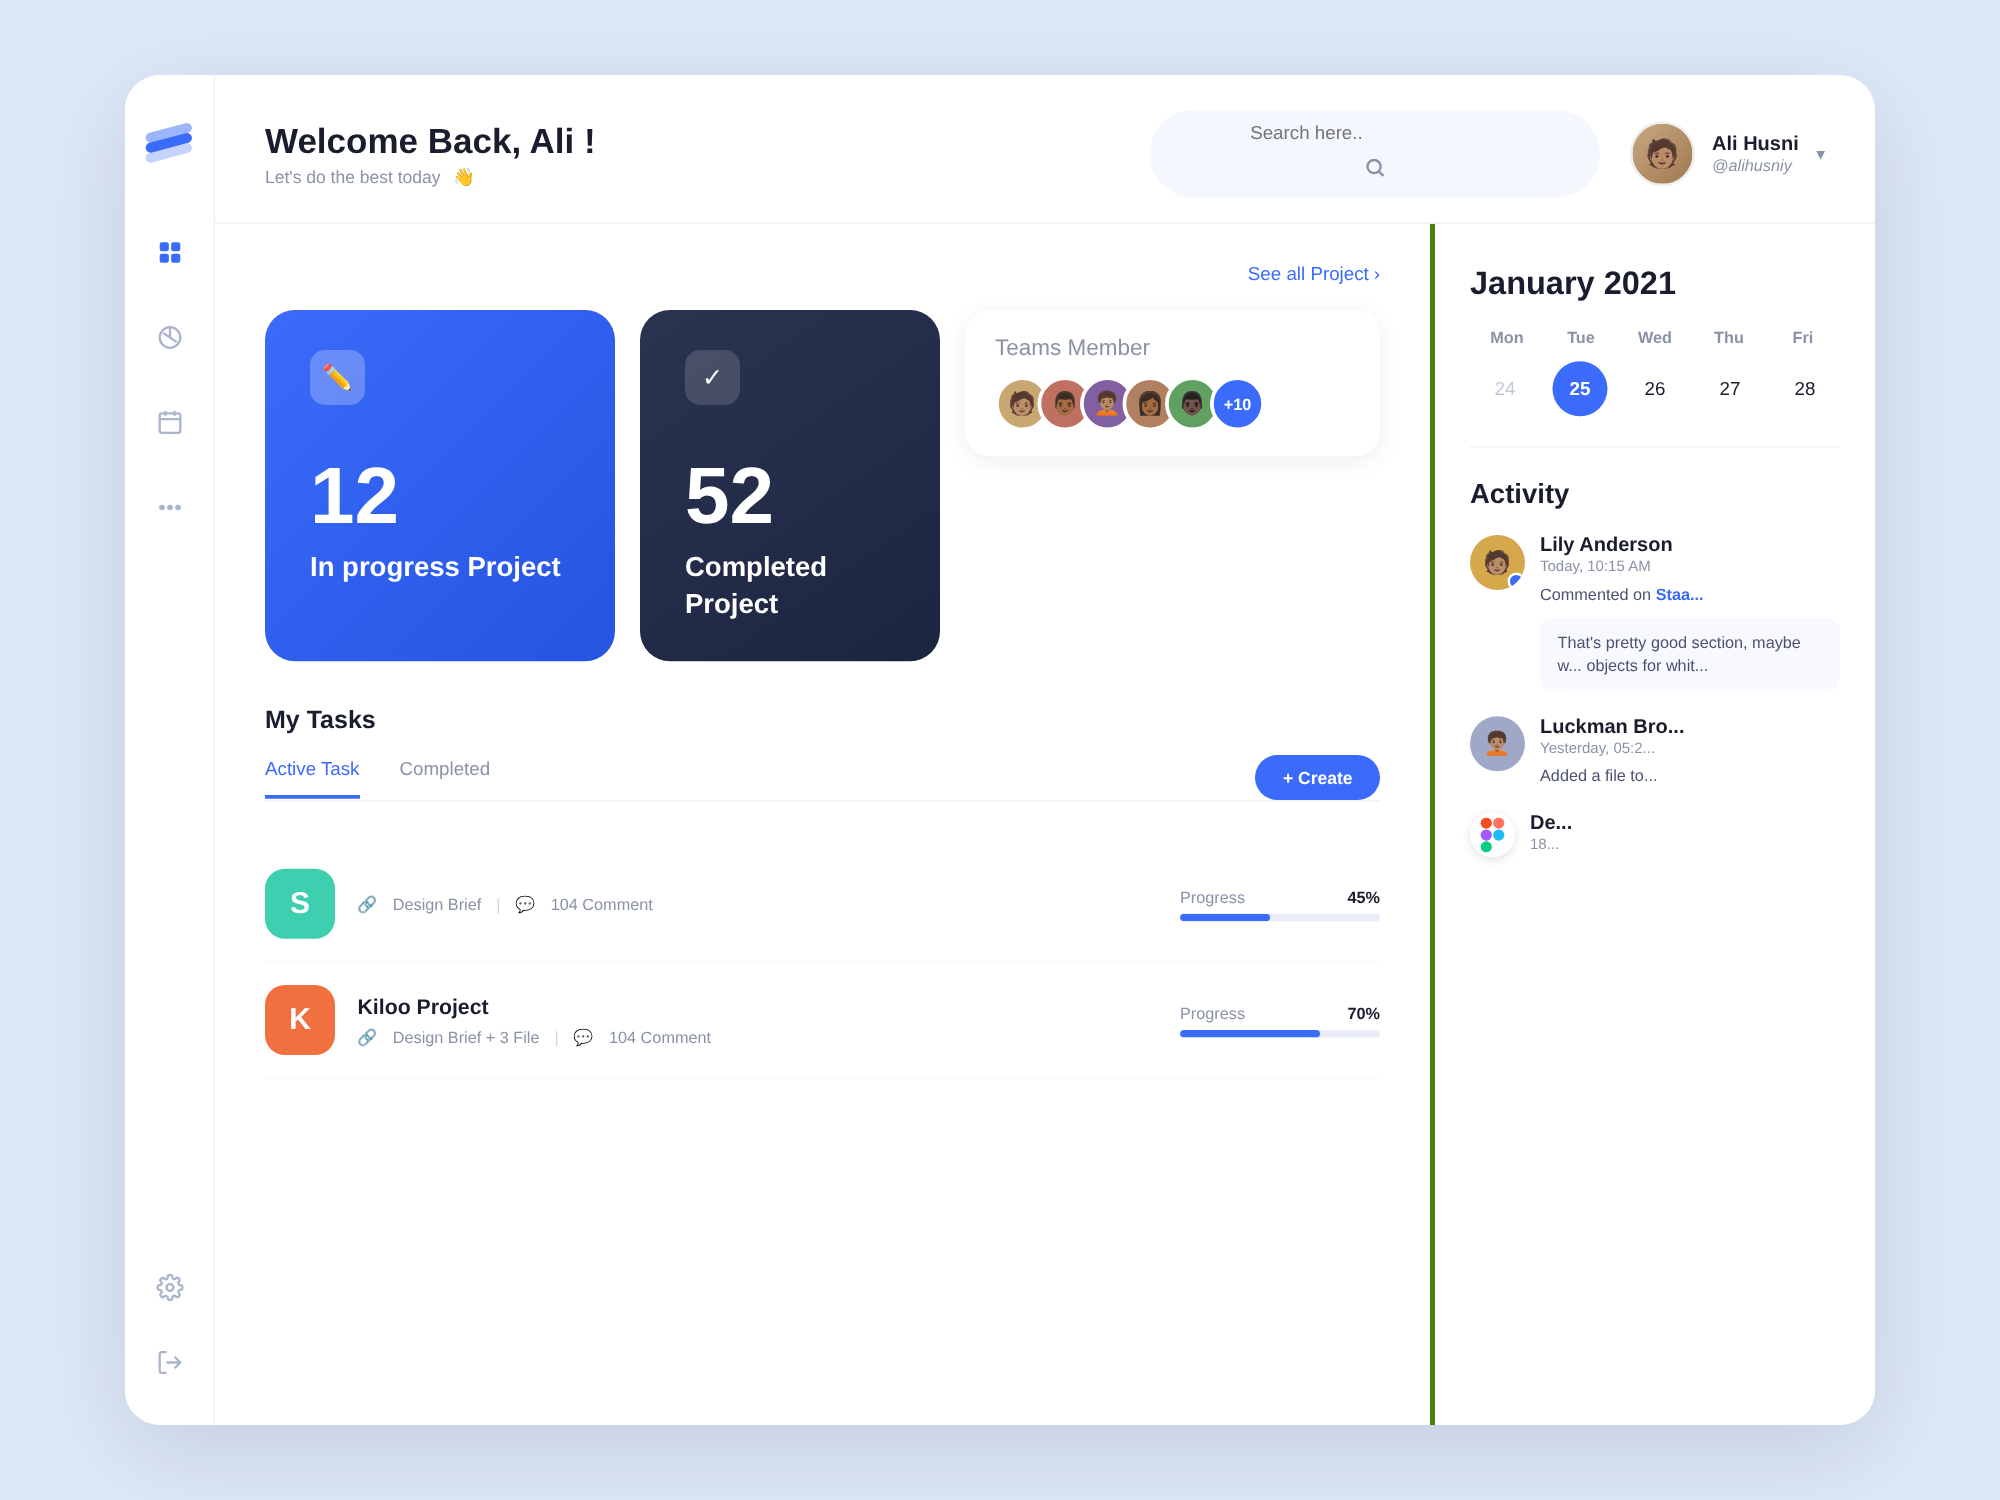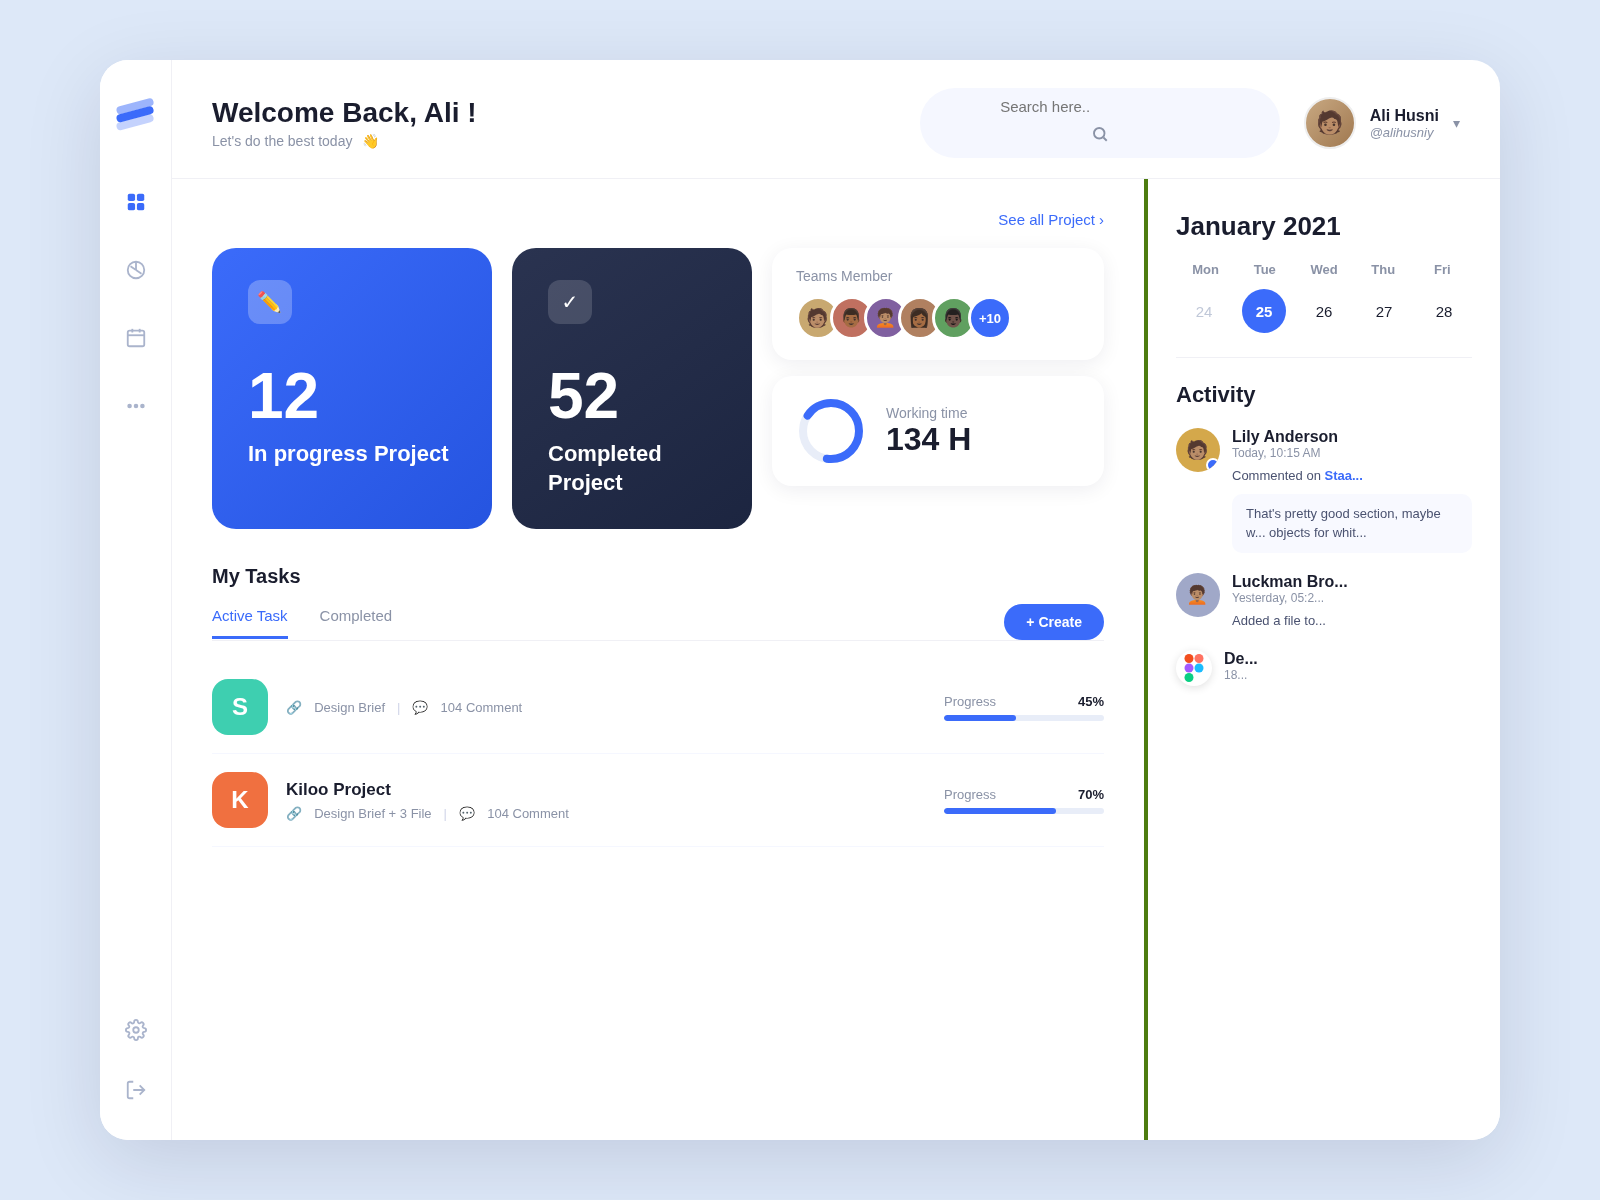--- a/index.html
+++ b/index.html
@@ -210,21 +210,21 @@
       gap: 16px;
       flex: 1;
     }
     .team-card, .working-card {
       background: #fff;
       border-radius: 20px;
       padding: 20px 24px;
       box-shadow: 0 4px 20px rgba(0,0,50,0.07);
     }
     .team-card-label {
-      font-size: 14px;
+      font-size: 18px;
       color: #8a92a6;
       margin-bottom: 12px;
       font-weight: 500;
     }
     .team-avatars {
       display: flex;
       align-items: center;
       gap: -8px;
     }
     .team-avatar {
@@ -273,21 +273,21 @@
     .tasks-header {
       font-size: 20px;
       font-weight: 700;
       color: #1a1d2e;
       margin-bottom: 16px;
     }
     .tasks-tabs {
       display: flex;
       align-items: center;
       border-bottom: 1px solid #f0f0f5;
-      margin-bottom: 20px;
+      margin-bottom: 36px;
       gap: 32px;
     }
     .task-tab {
       padding-bottom: 12px;
       font-size: 15px;
       font-weight: 500;
       color: #8a92a6;
       cursor: pointer;
       border-bottom: 3px solid transparent;
       margin-bottom: -1px;
@@ -575,32 +575,20 @@
               <div class="team-avatars">
                 <div class="team-avatar" style="background:#c8a870;">🧑🏽</div>
                 <div class="team-avatar" style="background:#c07060;">👨🏾</div>
                 <div class="team-avatar" style="background:#8060a0;">🧑🏽‍🦱</div>
                 <div class="team-avatar" style="background:#b08060;">👩🏾</div>
                 <div class="team-avatar" style="background:#60a060;">👨🏿</div>
                 <div class="team-more">+10</div>
               </div>
             </div>
 
-            <div class="working-card">
-              <div class="donut-chart">
-                <svg class="donut-svg" viewBox="0 0 70 70">
-                  <circle cx="35" cy="35" r="28" fill="none" stroke="#e8edf8" stroke-width="8"></circle>
-                  <circle cx="35" cy="35" r="28" fill="none" stroke="#3b6bfa" stroke-width="8" stroke-dasharray="120 56" stroke-dashoffset="28" stroke-linecap="round" transform="rotate(-90 35 35)"></circle>
-                </svg>
-              </div>
-              <div class="working-info">
-                <div class="working-label">Working time</div>
-                <div class="working-hours">134 H</div>
-              </div>
-            </div>
           </div>
         </div>
 
         <div class="tasks-section">
           <div class="tasks-header">My Tasks</div>
           <div class="tasks-tabs">
             <div class="task-tab active">Active Task</div>
             <div class="task-tab">Completed</div>
             <button class="create-btn">+ Create</button>
           </div>

